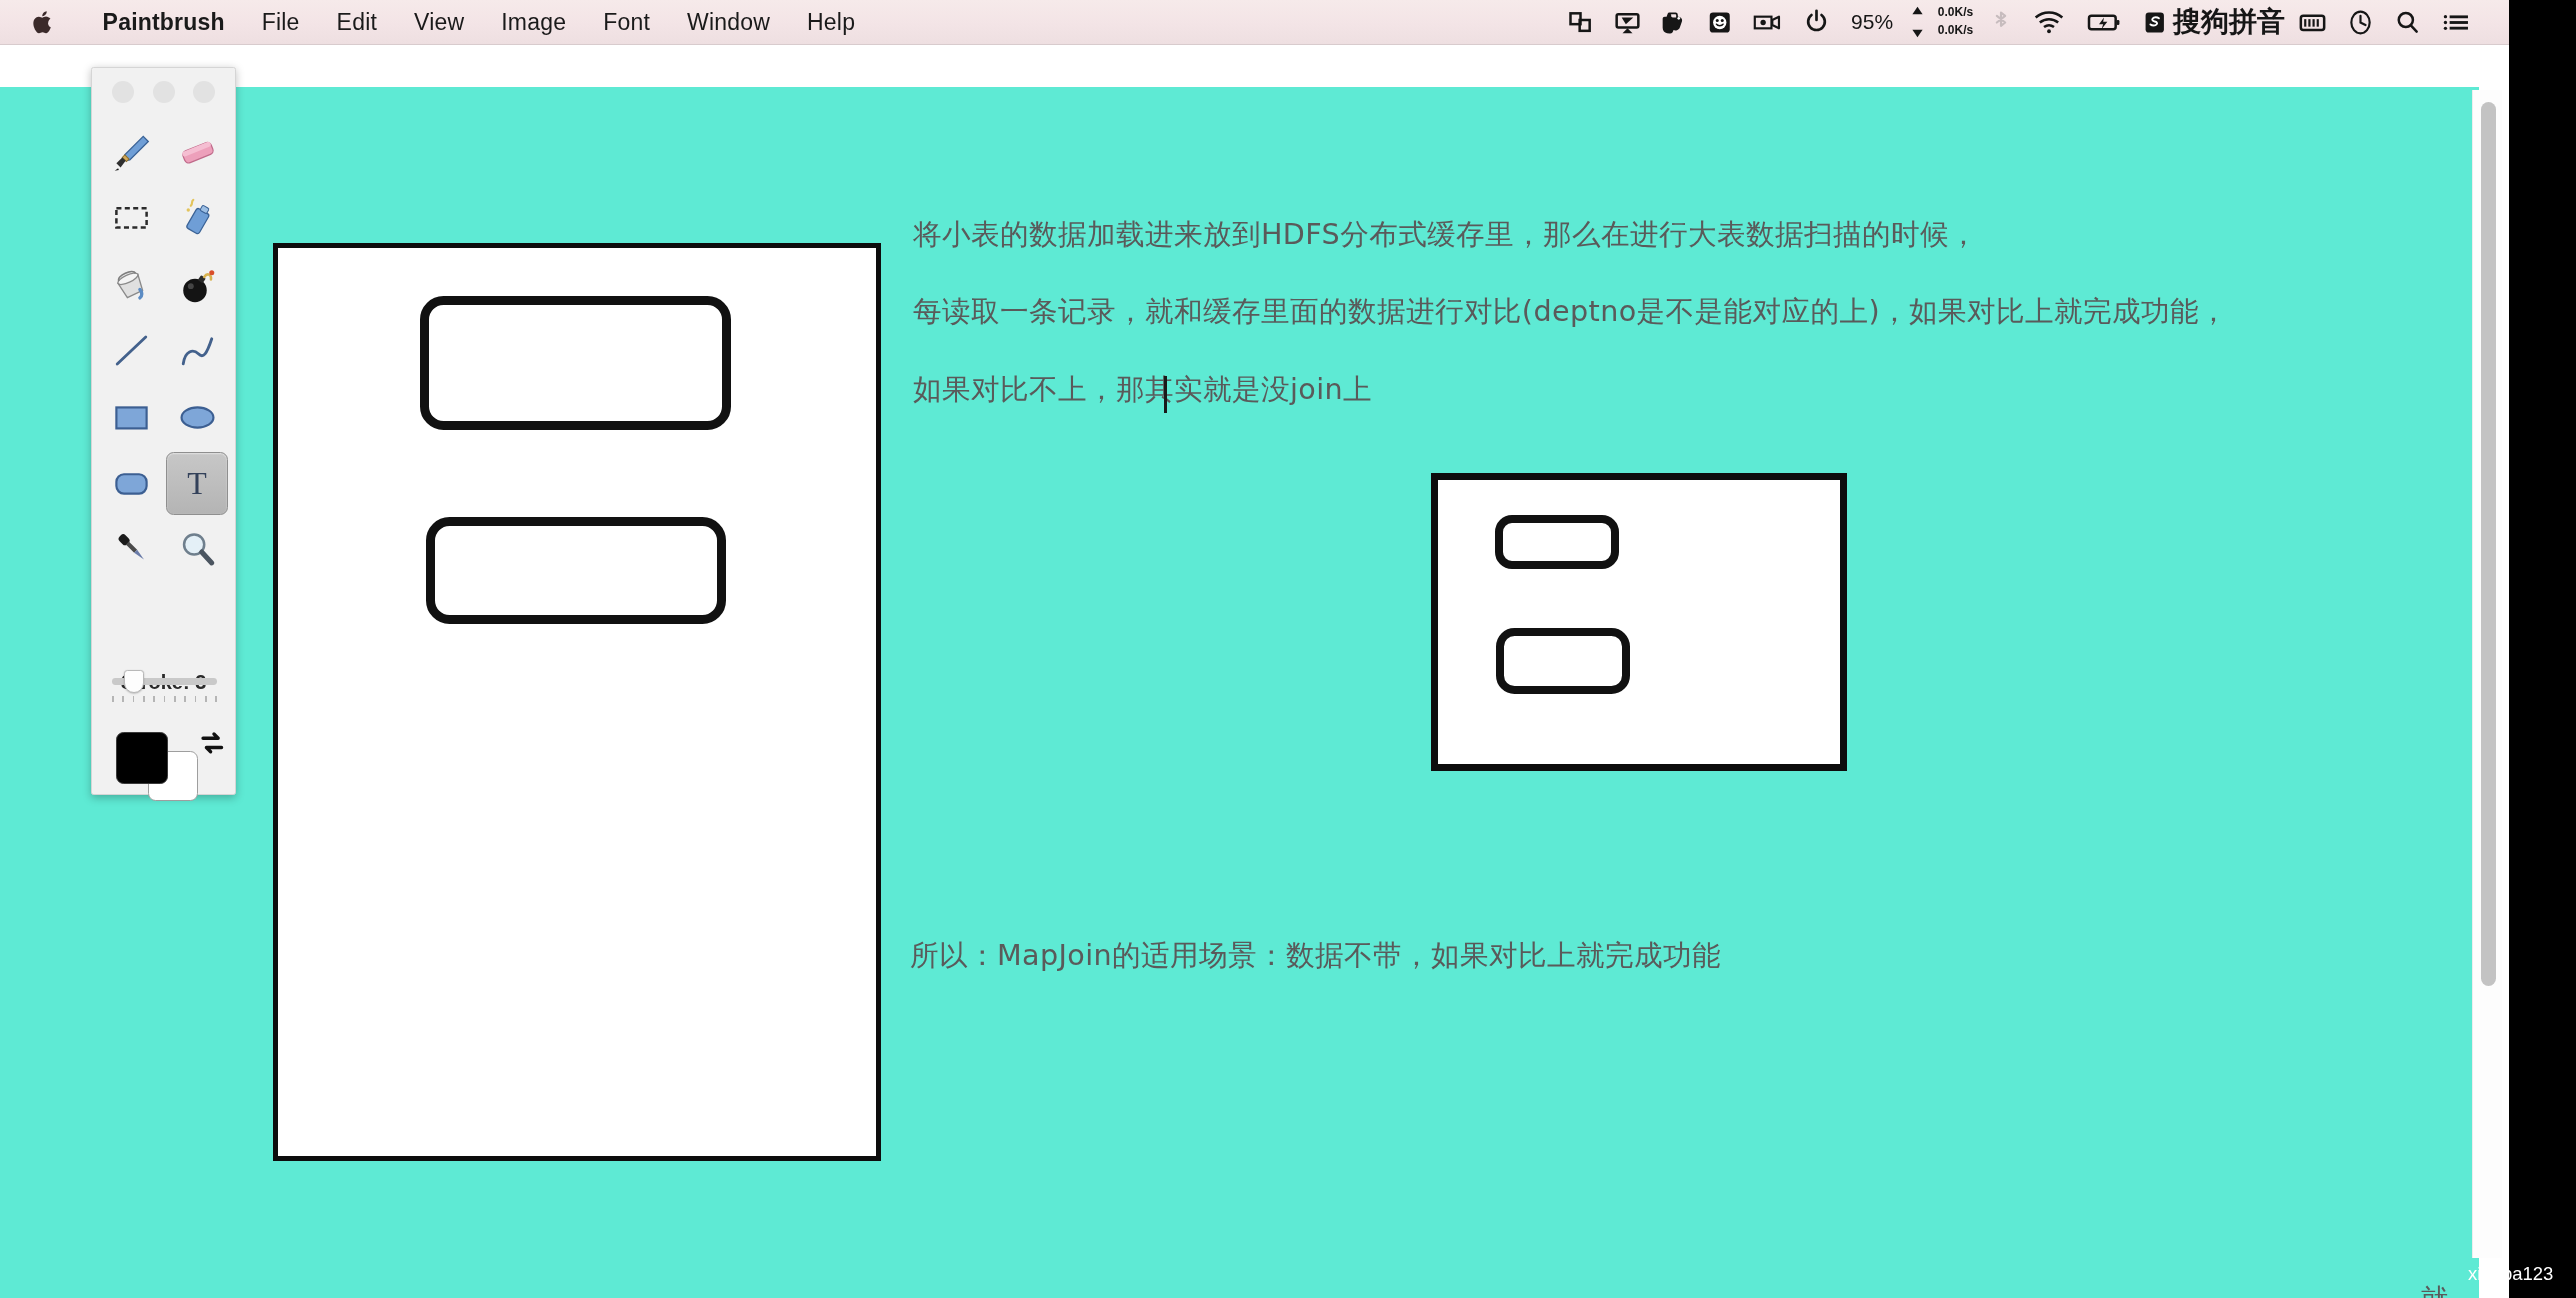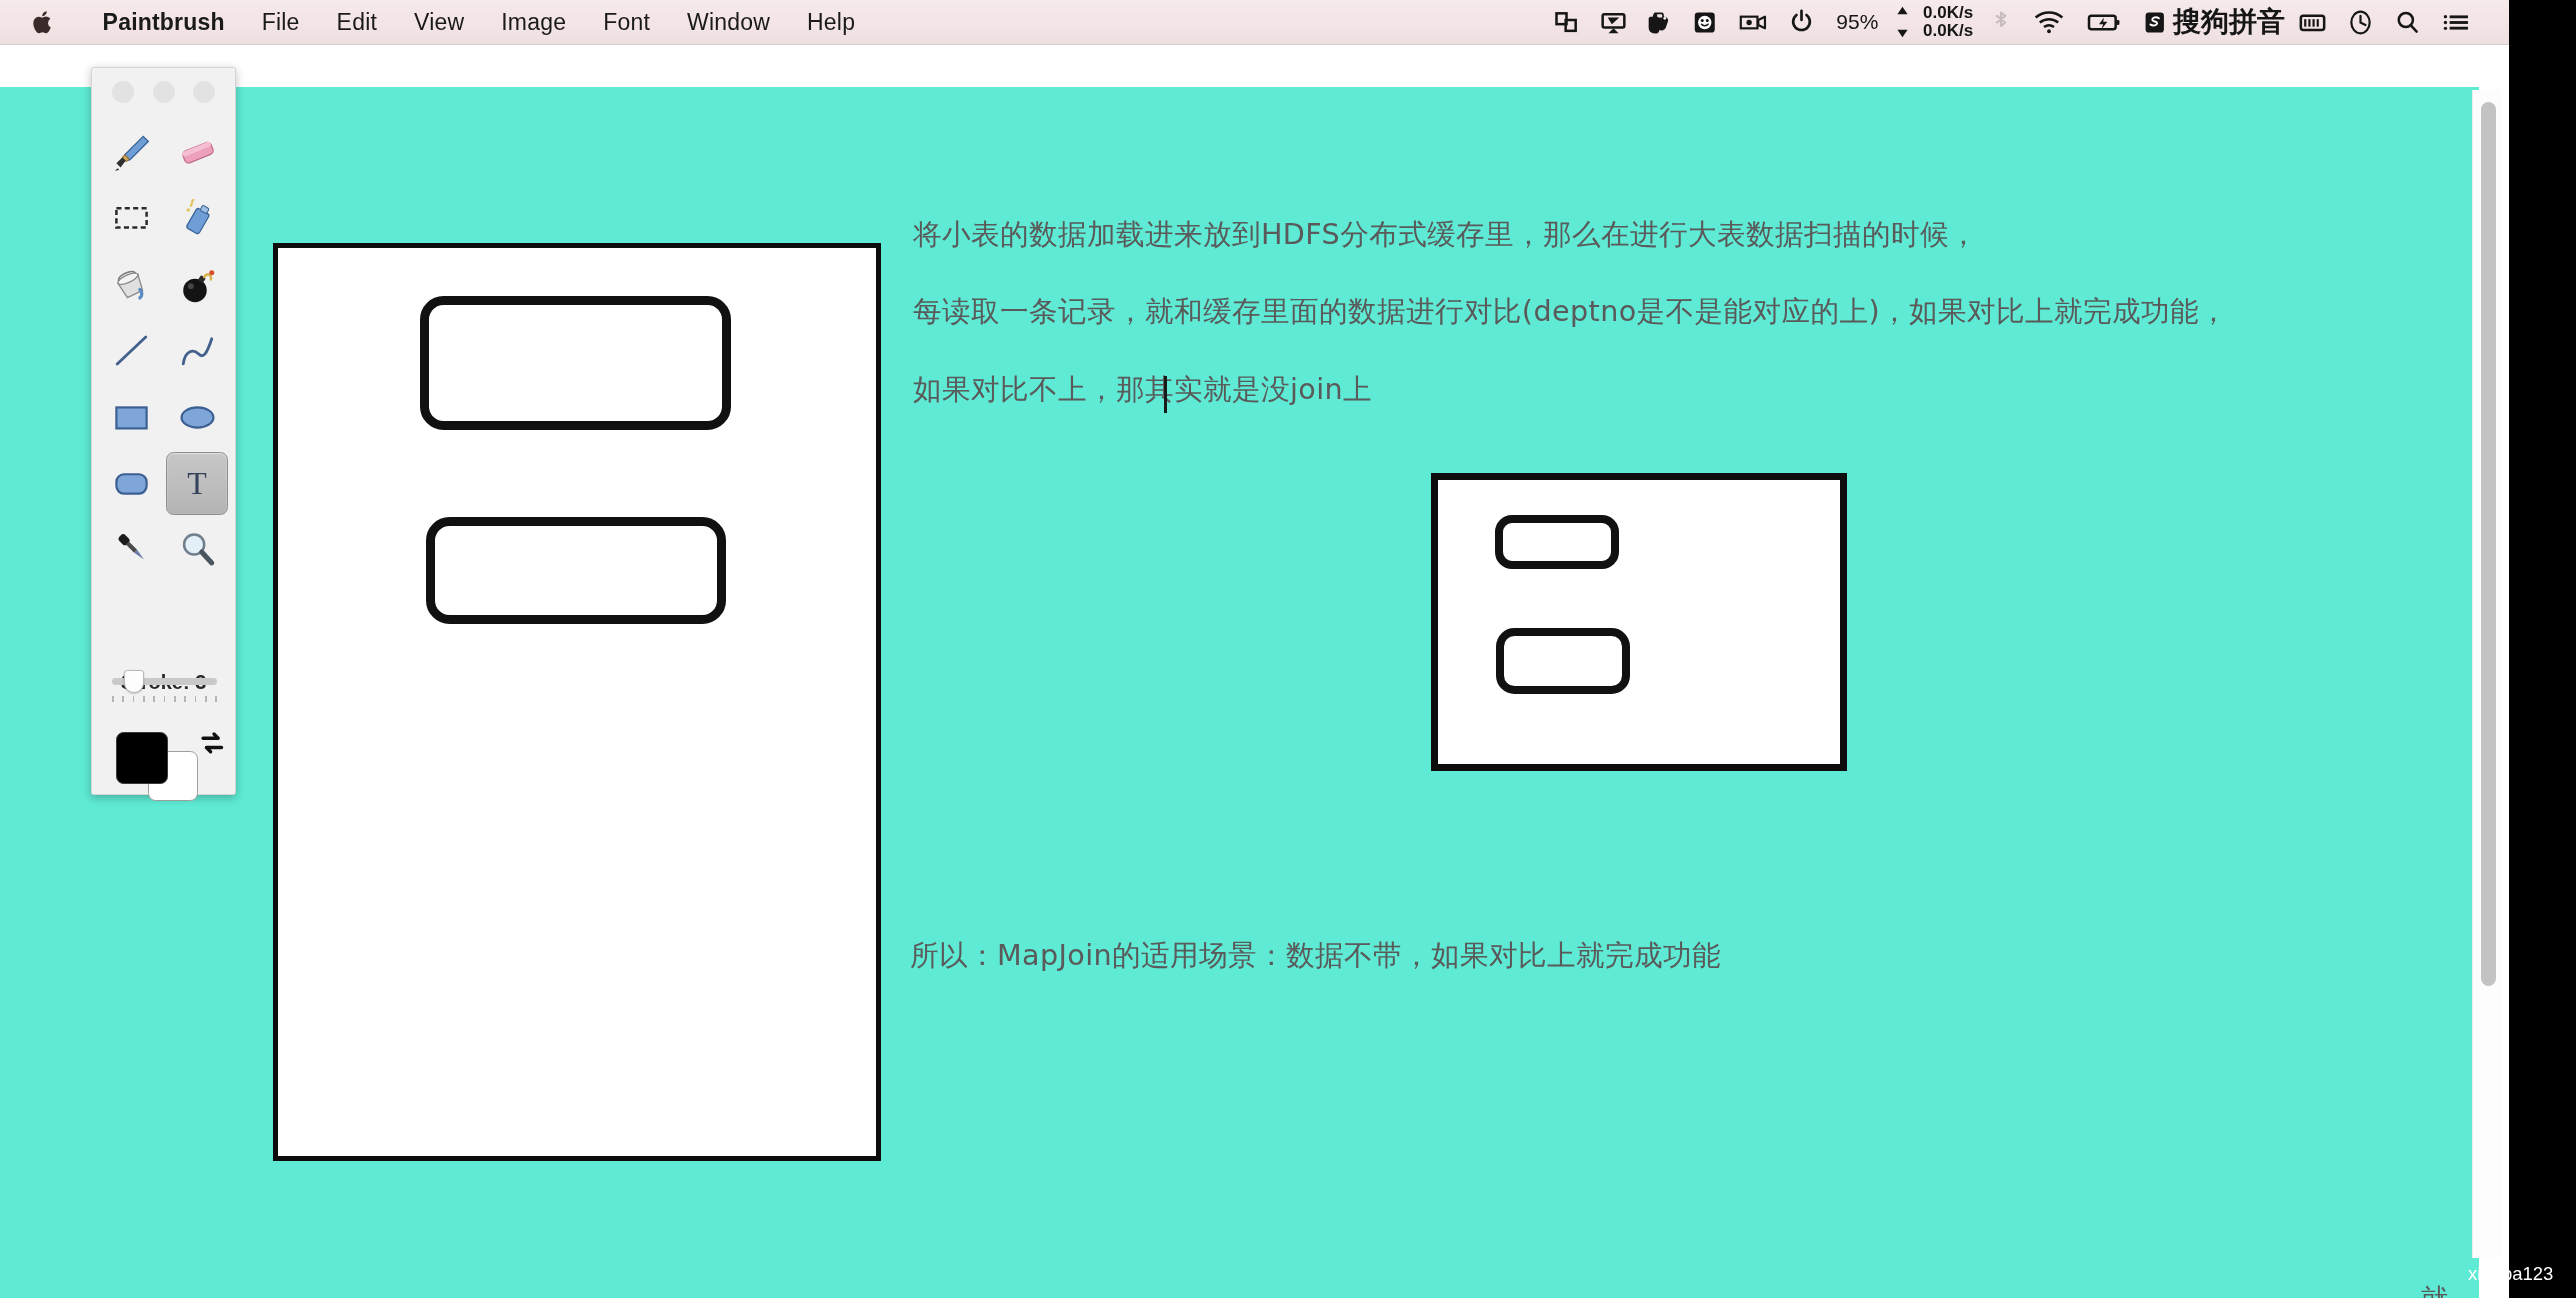--- a/index.html
+++ b/index.html
@@ -28,21 +28,21 @@
   #menubar-right{
     margin-left:auto; display:flex; align-items:center; height:100%; padding-right:27px; gap:0px;
   }
   .status-item{
     height:100%; display:flex; align-items:center; justify-content:center;
     padding:0 11px; color:#161616;
   }
   .status-item svg{ display:block; }
   .status-text{ font-size:21px; color:#161616; white-space:nowrap; }
   .net-speed{
-    font-size:17px; line-height:17.6px; font-weight:bold; color:#161616; text-align:left;
+    font-size:12px; line-height:17.6px; font-weight:bold; color:#161616; text-align:left;
     white-space:nowrap;
   }
   .sogou-label{ font-size:28px; font-weight:bold; color:#161616; margin-left:6.7px; }
 
   
   #window{
     position:absolute; left:0px; top:45px; width:2509px; height:1254px;
     background:#ffffff;
   }
   #titlebar{

